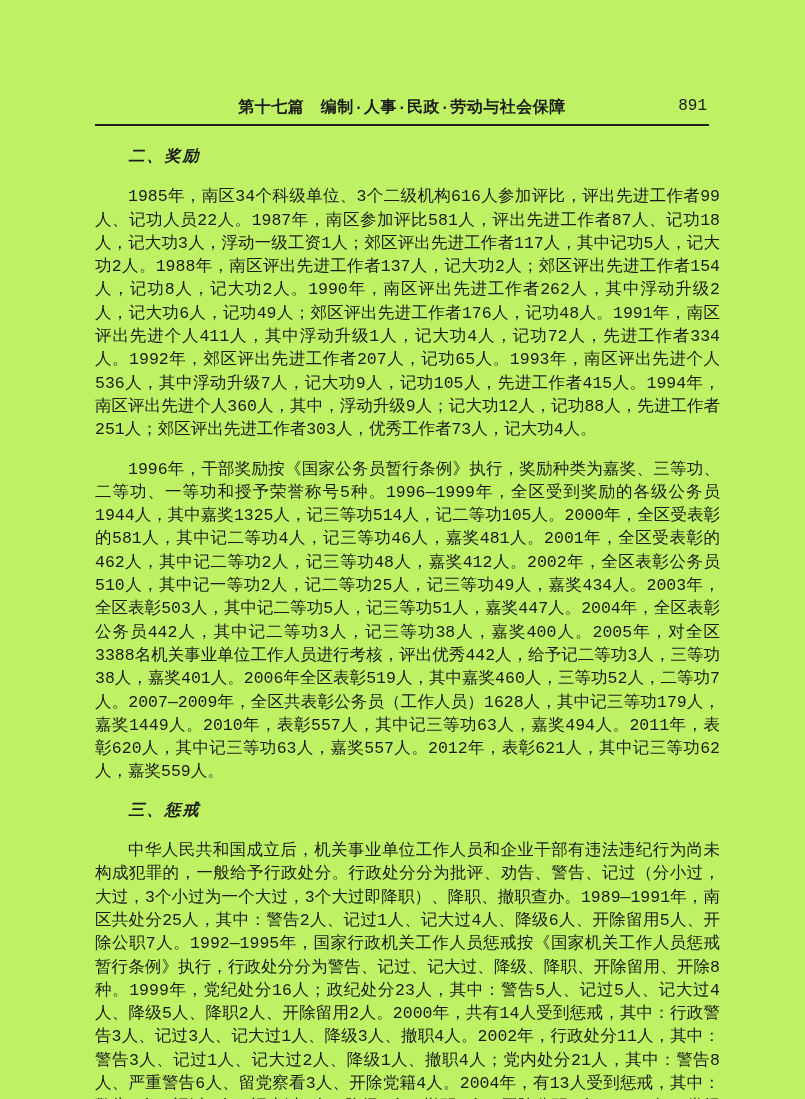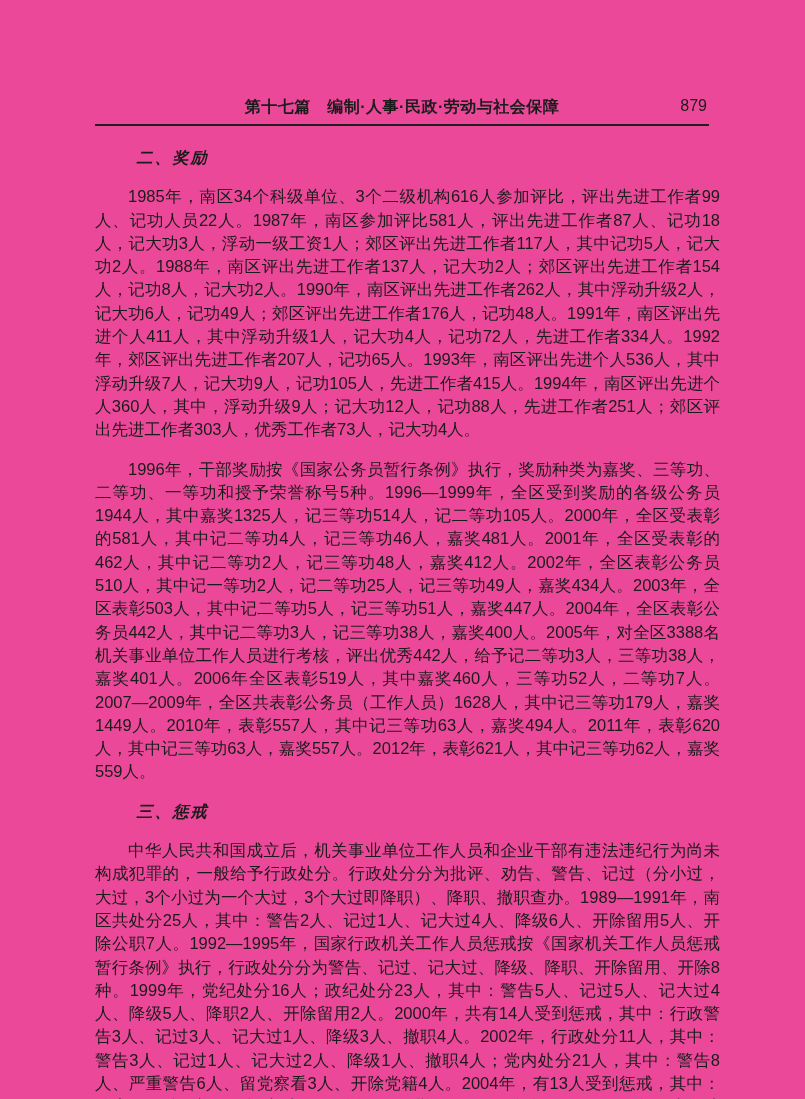--- a/index.html
+++ b/index.html
@@ -4,23 +4,23 @@
 <style>
   html, body {
     margin: 0;
     padding: 0;
     background: #ffffff;
   }
   .page {
     position: relative;
     width: 805px;
     height: 1099px;
-    background: #ec4899;
+    background: #bef264;
     overflow: hidden;
-    font-family: Liberation Sans, sans-serif;
+    font-family: Liberation Mono, monospace;
     color: #1b1b1b;
   }
   .running-header {
     position: absolute;
     left: 95px;
     top: 97px;
     width: 614px;
     height: 27px;
     border-bottom: 2px solid #1f1f1f;
   }
@@ -48,42 +48,42 @@
     top: 131px;
     width: 657px;
     font-size: 16.5px;
     line-height: 23.3px;
     text-align: justify;
   }
   .section-heading {
     font-size: 16px;
     font-weight: bold;
     font-style: italic;
-    margin: 16px;
+    margin: 8px;
     padding: 0;
     text-indent: 2.6em;
     line-height: 23.3px;
     margin-top: 15px;
     margin-bottom: 13px;
     letter-spacing: 2px;
   }
   .para {
     margin: 16px;
     padding: 0;
     text-indent: 2em;
   }
 </style>
 </head>
 <body>
 
 <div class="page">
 
   <div class="running-header">
     <span class="header-title">第十七篇　编制·人事·民政·劳动与社会保障</span>
-    <span class="page-number">879</span>
+    <span class="page-number">891</span>
   </div>
 
   <div class="body-text">
 
     <h2 class="section-heading">二、奖励</h2>
 
     <p class="para">1985年，南区34个科级单位、3个二级机构616人参加评比，评出先进工作者99人、记功人员22人。1987年，南区参加评比581人，评出先进工作者87人、记功18人，记大功3人，浮动一级工资1人；郊区评出先进工作者117人，其中记功5人，记大功2人。1988年，南区评出先进工作者137人，记大功2人；郊区评出先进工作者154人，记功8人，记大功2人。1990年，南区评出先进工作者262人，其中浮动升级2人，记大功6人，记功49人；郊区评出先进工作者176人，记功48人。1991年，南区评出先进个人411人，其中浮动升级1人，记大功4人，记功72人，先进工作者334人。1992年，郊区评出先进工作者207人，记功65人。1993年，南区评出先进个人536人，其中浮动升级7人，记大功9人，记功105人，先进工作者415人。1994年，南区评出先进个人360人，其中，浮动升级9人；记大功12人，记功88人，先进工作者251人；郊区评出先进工作者303人，优秀工作者73人，记大功4人。</p>
 
     <p class="para">1996年，干部奖励按《国家公务员暂行条例》执行，奖励种类为嘉奖、三等功、二等功、一等功和授予荣誉称号5种。1996—1999年，全区受到奖励的各级公务员1944人，其中嘉奖1325人，记三等功514人，记二等功105人。2000年，全区受表彰的581人，其中记二等功4人，记三等功46人，嘉奖481人。2001年，全区受表彰的462人，其中记二等功2人，记三等功48人，嘉奖412人。2002年，全区表彰公务员510人，其中记一等功2人，记二等功25人，记三等功49人，嘉奖434人。2003年，全区表彰503人，其中记二等功5人，记三等功51人，嘉奖447人。2004年，全区表彰公务员442人，其中记二等功3人，记三等功38人，嘉奖400人。2005年，对全区3388名机关事业单位工作人员进行考核，评出优秀442人，给予记二等功3人，三等功38人，嘉奖401人。2006年全区表彰519人，其中嘉奖460人，三等功52人，二等功7人。2007—2009年，全区共表彰公务员（工作人员）1628人，其中记三等功179人，嘉奖1449人。2010年，表彰557人，其中记三等功63人，嘉奖494人。2011年，表彰620人，其中记三等功63人，嘉奖557人。2012年，表彰621人，其中记三等功62人，嘉奖559人。</p>
 

